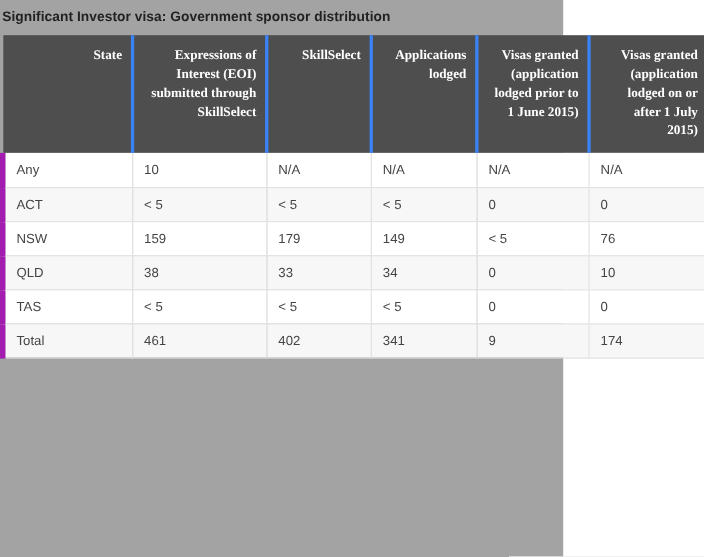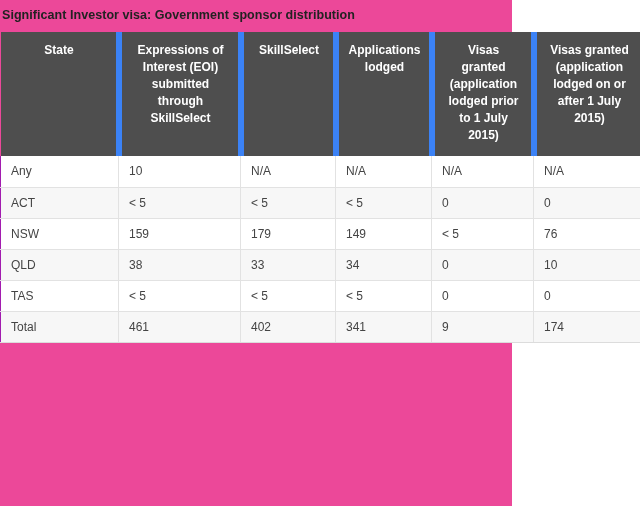--- a/index.html
+++ b/index.html
@@ -11,21 +11,21 @@
     width: 640px;
     height: 506px;
     font-family: "Liberation Sans", sans-serif;
     color: #333333;
     overflow: hidden;
   }
   .page {
     width: 512px;
     height: 506px;
     position: relative;
-    background: #ec4899;
+    background: #a3a3a3;
   }
   .caption {
     font-size: 12.5px;
     font-weight: bold;
     color: #222222;
     line-height: 18px;
     padding: 6px 4px 0 2px;
     letter-spacing: 0.05px;
   }
   .caption-line {
@@ -36,45 +36,46 @@
     border-collapse: collapse;
     table-layout: fixed;
     margin-top: 8px;
     font-size: 12px;
   }
   table.data-table thead th {
     background: #4e4e4e;
     color: #ffffff;
     font-weight: bold;
     font-size: 12px;
-    text-align: center;
+    text-align: right;
     vertical-align: top;
     padding: 10px 8px 12px 10px;
     line-height: 17px;
     border: none;
     height: 96px;
     box-sizing: border-box;
+    font-family: Liberation Serif, serif;
   }
   table.data-table thead th + th {
-    border-left: 6px solid #3b82f6;
+    border-left: 3px solid #3b82f6;
   }
   table.data-table tbody td {
     border: 1px solid #e2e2e2;
     border-top: none;
     padding: 7px 8px 7px 10px;
     font-size: 12px;
     color: #444444;
     line-height: 16px;
     height: 31px;
     box-sizing: border-box;
     vertical-align: middle;
     background: #ffffff;
   }
   table.data-table tbody td:first-child {
-    border-left: 1px solid #a21caf;
+    border-left: 5px solid #a21caf;
   }
   table.data-table tbody td:last-child {
     border-right: 1px solid #e6e6e6;
   }
   table.data-table tbody tr:nth-child(even) td {
     background: #f7f7f7;
   }
   table.data-table tbody tr:last-child td {
     border-bottom: 1px solid #dcdcdc;
   }
@@ -102,21 +103,21 @@
       <col class="c-app">
       <col class="c-vprior">
       <col class="c-vafter">
     </colgroup>
     <thead>
       <tr>
         <th>State</th>
         <th>Expressions of Interest (EOI) submitted through SkillSelect</th>
         <th>SkillSelect</th>
         <th>Applications lodged</th>
-        <th>Visas granted (application lodged prior to 1 July 2015)</th>
+        <th>Visas granted (application lodged prior to 1 June 2015)</th>
         <th>Visas granted (application lodged on or after 1 July 2015)</th>
       </tr>
     </thead>
     <tbody id="table-body">
         <tr>
           <td>Any</td>
           <td>10</td>
           <td>N/A</td>
           <td>N/A</td>
           <td>N/A</td>

